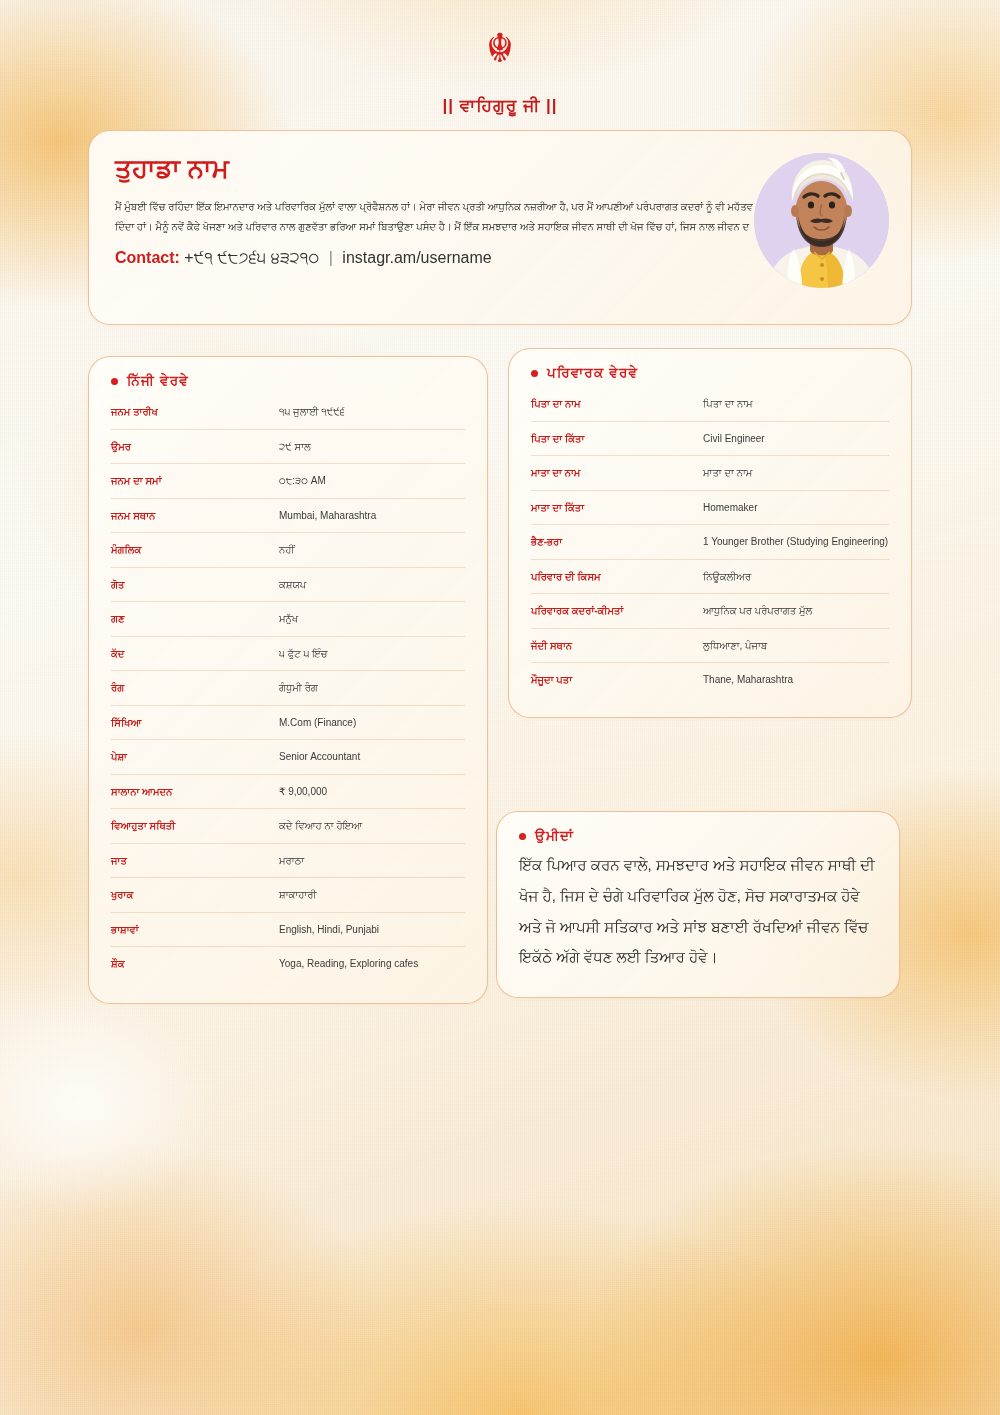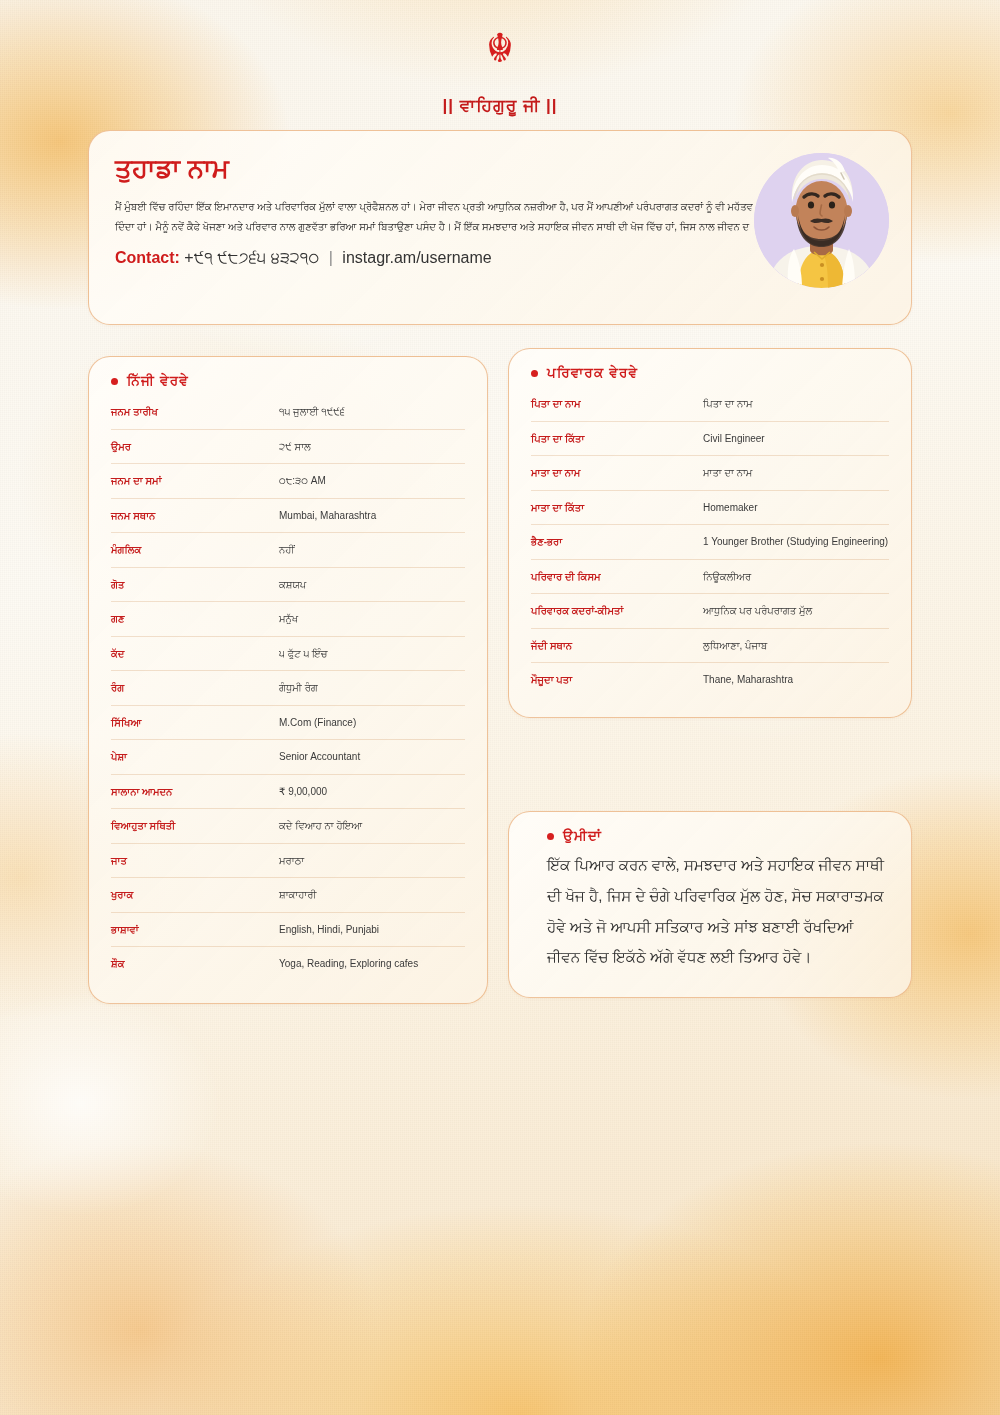--- a/index.html
+++ b/index.html
@@ -123,23 +123,23 @@
     margin-top: 8px;
   }
   #right-card {
     position: absolute;
     left: 508px; top: 348px;
     width: 404px;
     padding: 16px 22px 20px 22px;
   }
   #exp-card {
     position: absolute;
-    left: 508px; top: 811px;
+    left: 496px; top: 811px;
     width: 404px;
-    padding: 16px 22px 24px 38px;
+    padding: 16px 22px 24px 22px;
   }
 
   .sec-title {
     font-size: 13.5px;
     font-weight: 700;
     color: #cf1c1c;
     letter-spacing: 1.2px;
     display: flex;
     align-items: center;
     gap: 9px;

